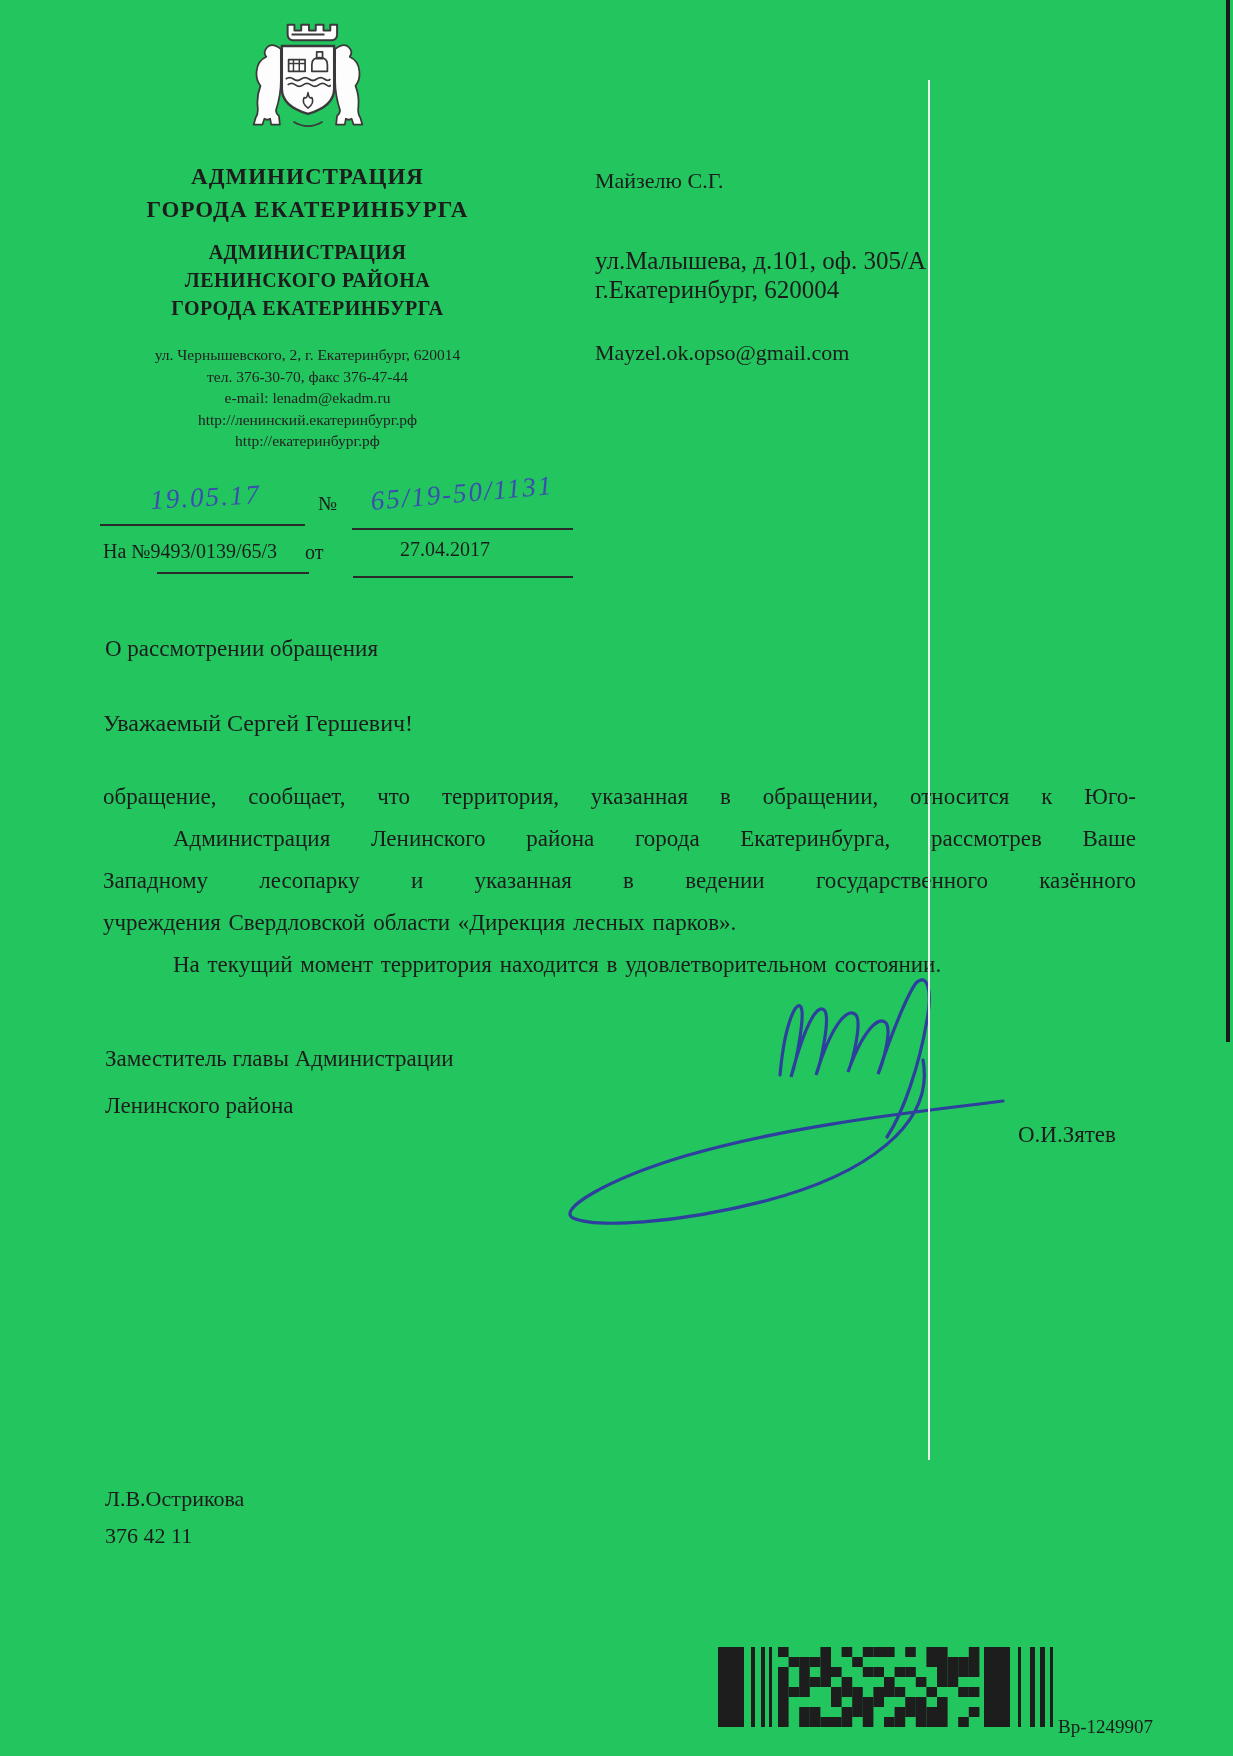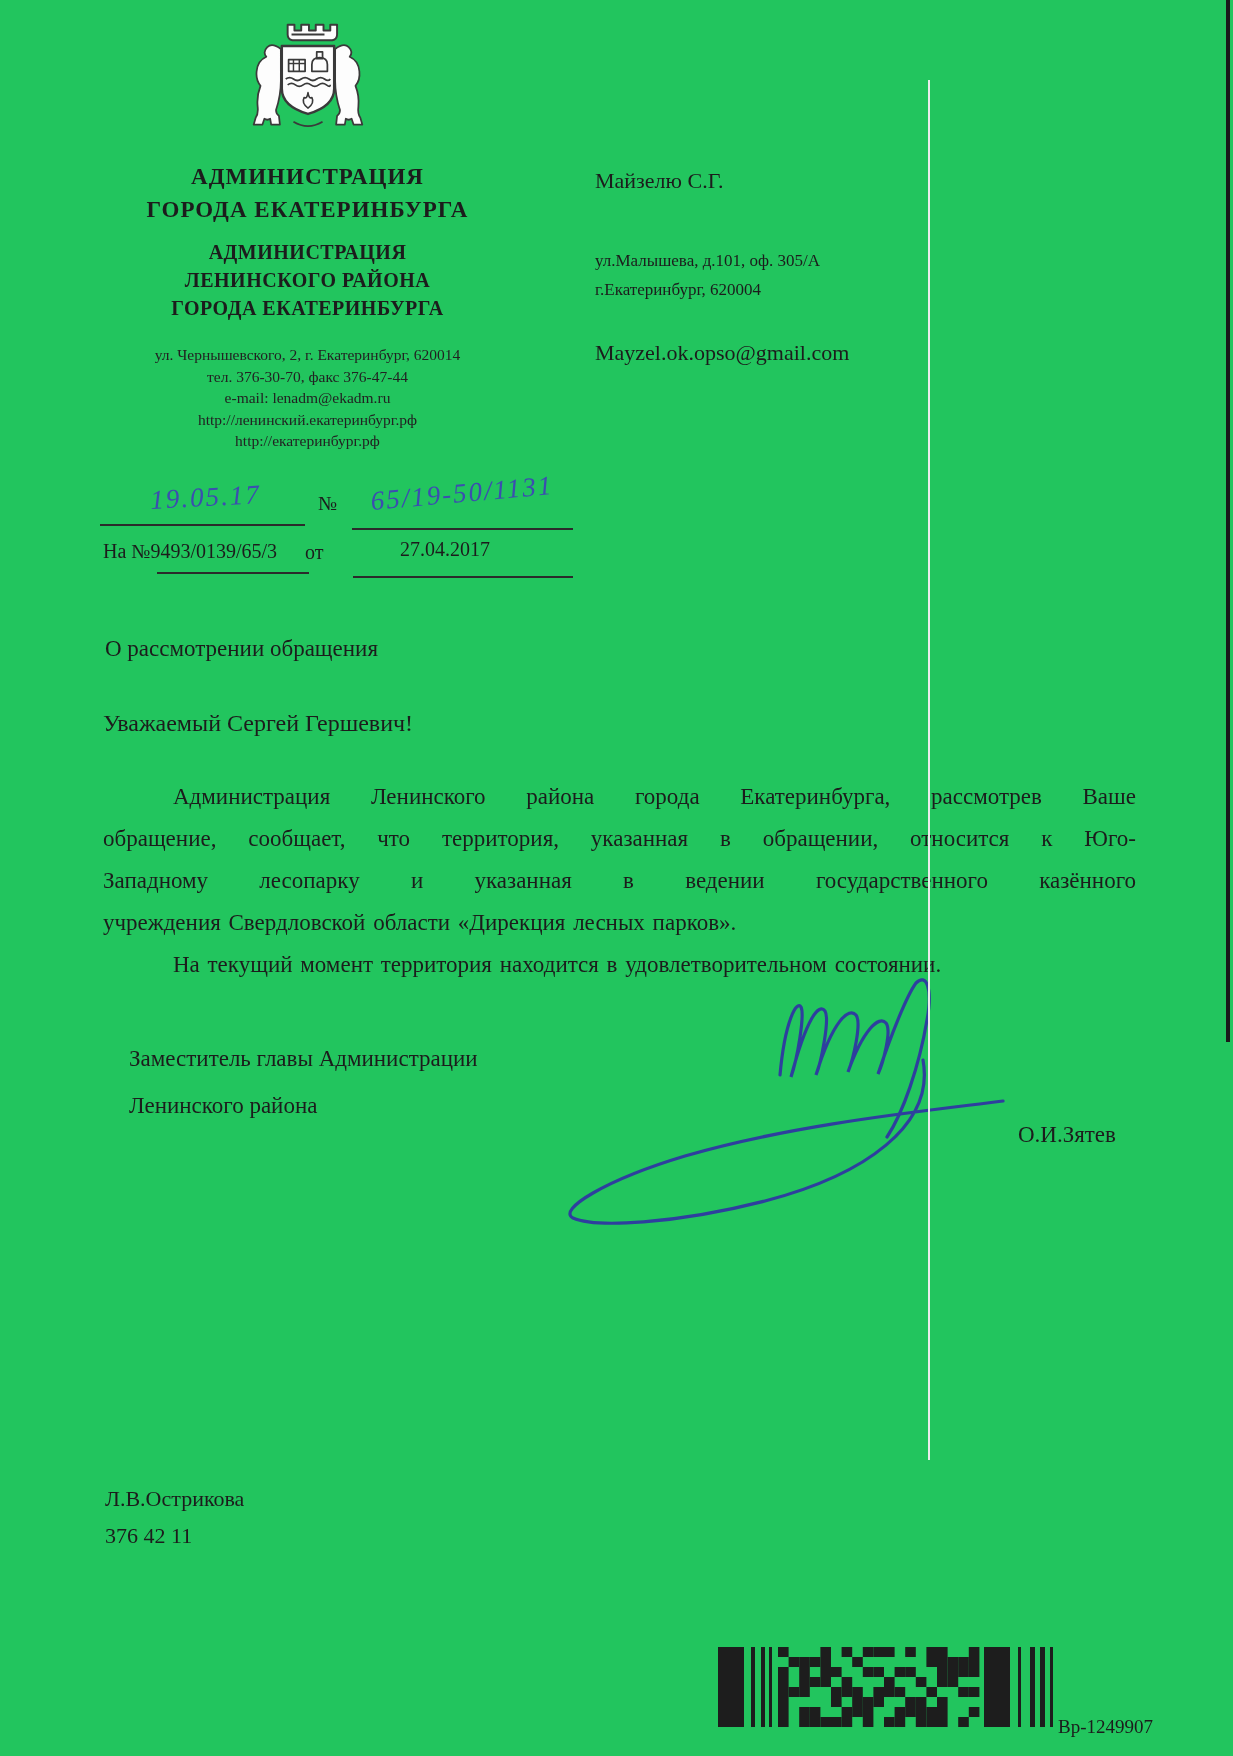--- a/index.html
+++ b/index.html
@@ -13,21 +13,21 @@
     overflow:hidden;
   }
   .abs{position:absolute;}
   
   .coat{left:245px;top:16px;width:126px;height:128px;}
   .org{left:95px;top:160px;width:425px;text-align:center;font-weight:bold;font-size:23px;line-height:33px;letter-spacing:1px;}
   .dept{left:95px;top:238px;width:425px;text-align:center;font-weight:bold;font-size:20px;line-height:28px;letter-spacing:.5px;}
   .contact{left:95px;top:344px;width:425px;text-align:center;font-size:15.5px;line-height:21.5px;color:#222;}
   
   .rec-name{left:595px;top:168px;font-size:22px;}
-  .rec-addr{left:595px;top:246px;font-size:17px;line-height:29px;}
+  .rec-addr{left:595px;top:246px;font-size:25px;line-height:29px;}
   .rec-email{left:595px;top:340px;font-size:22px;font-family:Liberation Serif, serif;}
   
   .hand{font-style:italic;color:#3c4db0;font-size:27px;letter-spacing:2px;white-space:nowrap;}
   .hw-date{left:118px;top:482px;width:175px;text-align:center;transform:rotate(-3deg);}
   .no-sign{left:318px;top:492px;font-size:20px;}
   .hw-num{left:352px;top:478px;width:220px;text-align:center;transform:rotate(-5deg);}
   .uline{background:#2b2b2b;height:2px;}
   .ul1{left:100px;top:524px;width:205px;}
   .ul2{left:352px;top:528px;width:221px;}
   .ref2{left:103px;top:540px;font-size:20px;}
@@ -37,21 +37,21 @@
   .ul4{left:353px;top:576px;width:220px;}
   
   .subject{left:105px;top:636px;font-size:23px;}
   .salutation{left:103px;top:710px;width:1060px;font-size:24px;}
   .body-block{left:103px;top:776px;width:1033px;font-size:23px;line-height:42px;word-spacing:2px;}
   .jline{text-align:justify;text-align-last:justify;}
   .jline.first{text-indent:70px;}
   .jline.last{text-align-last:left;}
   .p2{text-indent:70px;}
   
-  .sig-pos{left:105px;top:1035px;font-size:23px;line-height:47px;margin-left:24px;}
+  .sig-pos{left:105px;top:1035px;font-size:23px;line-height:47px;}
   .sig-name{left:1018px;top:1122px;font-size:23px;}
   .sig-svg{left:535px;top:975px;width:505px;height:280px;}
   
   .executor{left:105px;top:1480px;font-size:22px;line-height:37px;}
   
   .barcode{left:718px;top:1647px;width:340px;height:82px;}
   .bc-label{left:1058px;top:1716px;font-size:19px;}
   
   .edge-line{left:1226px;top:0;width:4px;height:1042px;background:#1a1a1a;}
   .faint-line{left:928px;top:80px;width:2px;height:1380px;background:#ececec;}
@@ -122,22 +122,22 @@
   <div class="abs ref2-ot">от</div>
   <div class="abs ref2-date">27.04.2017</div>
   <div class="abs uline ul3"></div>
   <div class="abs uline ul4"></div>
 
   <div class="abs subject">О рассмотрении обращения</div>
 
   <div class="abs salutation">Уважаемый Сергей Гершевич!</div>
 
   <div class="abs body-block">
+    <div class="jline">обращение, сообщает, что территория, указанная в обращении, относится к Юго-</div>
     <div class="jline first">Администрация Ленинского района города Екатеринбурга, рассмотрев Ваше</div>
-    <div class="jline">обращение, сообщает, что территория, указанная в обращении, относится к Юго-</div>
     <div class="jline">Западному лесопарку и указанная в ведении государственного казённого</div>
     <div class="jline last">учреждения Свердловской области «Дирекция лесных парков».</div>
     <div class="p2">На текущий момент территория находится в удовлетворительном состоянии.</div>
   </div>
 
   <div class="abs sig-pos">
     <div>Заместитель главы Администрации</div>
     <div>Ленинского района</div>
   </div>
 

